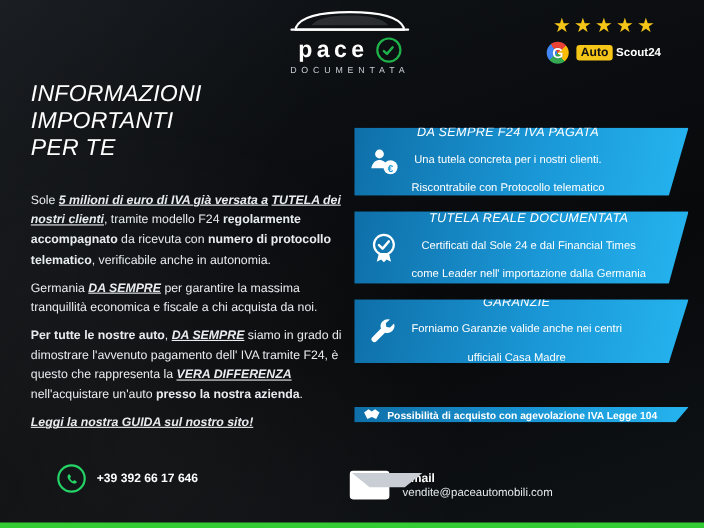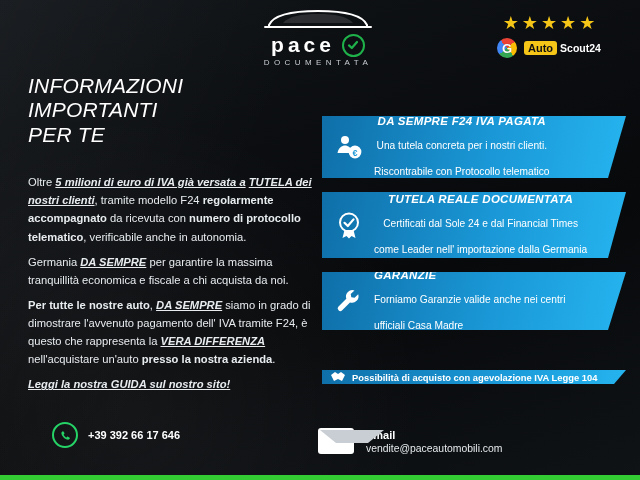--- a/index.html
+++ b/index.html
@@ -145,32 +145,32 @@
   .panel.p3 { background: linear-gradient(100deg,#0f6fa8 0%, #1a97d6 55%, #25b4ef 100%); height: 58px; }
   .panel-icon {
     position: absolute;
     left: 12px; top: 50%;
     transform: translateY(-50%);
     width: 30px; height: 30px;
     display: flex; align-items: center; justify-content: center;
   }
   .panel-title {
     font-size: 11.5px;
-    font-weight: 700;
+    font-weight: 400;
     font-style: italic;
     letter-spacing: .3px;
     margin-bottom: 3px;
   }
   .panel-body {
     font-size: 10.2px;
     line-height: 1.34;
     margin-top: 12px;
   }
   .p-center { text-align: center; padding-right: 22px; }
-  .p-left { text-align: left; padding-right: 14px; }
+  .p-left { text-align: center; padding-right: 14px; }
 
   
   .promo {
     position: absolute;
     left: 322px; top: 370px;
     width: 304px; height: 14px;
     background: linear-gradient(100deg,#0f6fa8 0%, #1a97d6 55%, #25b4ef 100%);
     clip-path: polygon(0 0, 100% 0, calc(100% - 12px) 100%, 0 100%);
     display: flex; align-items: center;
     padding-left: 30px;
@@ -274,21 +274,21 @@
 
   <div class="left">
     <div class="title">
       <div>INFORMAZIONI</div>
       <div>IMPORTANTI</div>
       <div>PER TE</div>
     </div>
 
     <div class="body-text">
       <div class="para">
-        <span>Oltre </span><b class="u"><i>5 milioni di euro di IVA già versata a</i></b>
+        <span>Sole </span><b class="u"><i>5 milioni di euro di IVA già versata a</i></b>
         <b class="u"><i>TUTELA dei nostri clienti</i></b><span>, tramite modello F24 </span><b>regolarmente accompagnato</b><span> da ricevuta con </span><b>numero di protocollo telematico</b><span>, verificabile anche in autonomia.</span>
       </div>
       <div class="para">
         <span>Germania </span><b class="u"><i>DA SEMPRE</i></b><span> per garantire la massima tranquillità economica e fiscale a chi acquista da noi.</span>
       </div>
       <div class="para">
         <b>Per tutte le nostre auto</b><span>, </span><b class="u"><i>DA SEMPRE</i></b><span> siamo in grado di dimostrare l'avvenuto pagamento dell' IVA tramite F24, è questo che rappresenta la </span><b class="u"><i>VERA DIFFERENZA</i></b><span> nell'acquistare un'auto </span><b>presso la nostra azienda</b><span>.</span>
       </div>
       <div class="para">
         <b class="u"><i>Leggi la nostra GUIDA sul nostro sito!</i></b>

